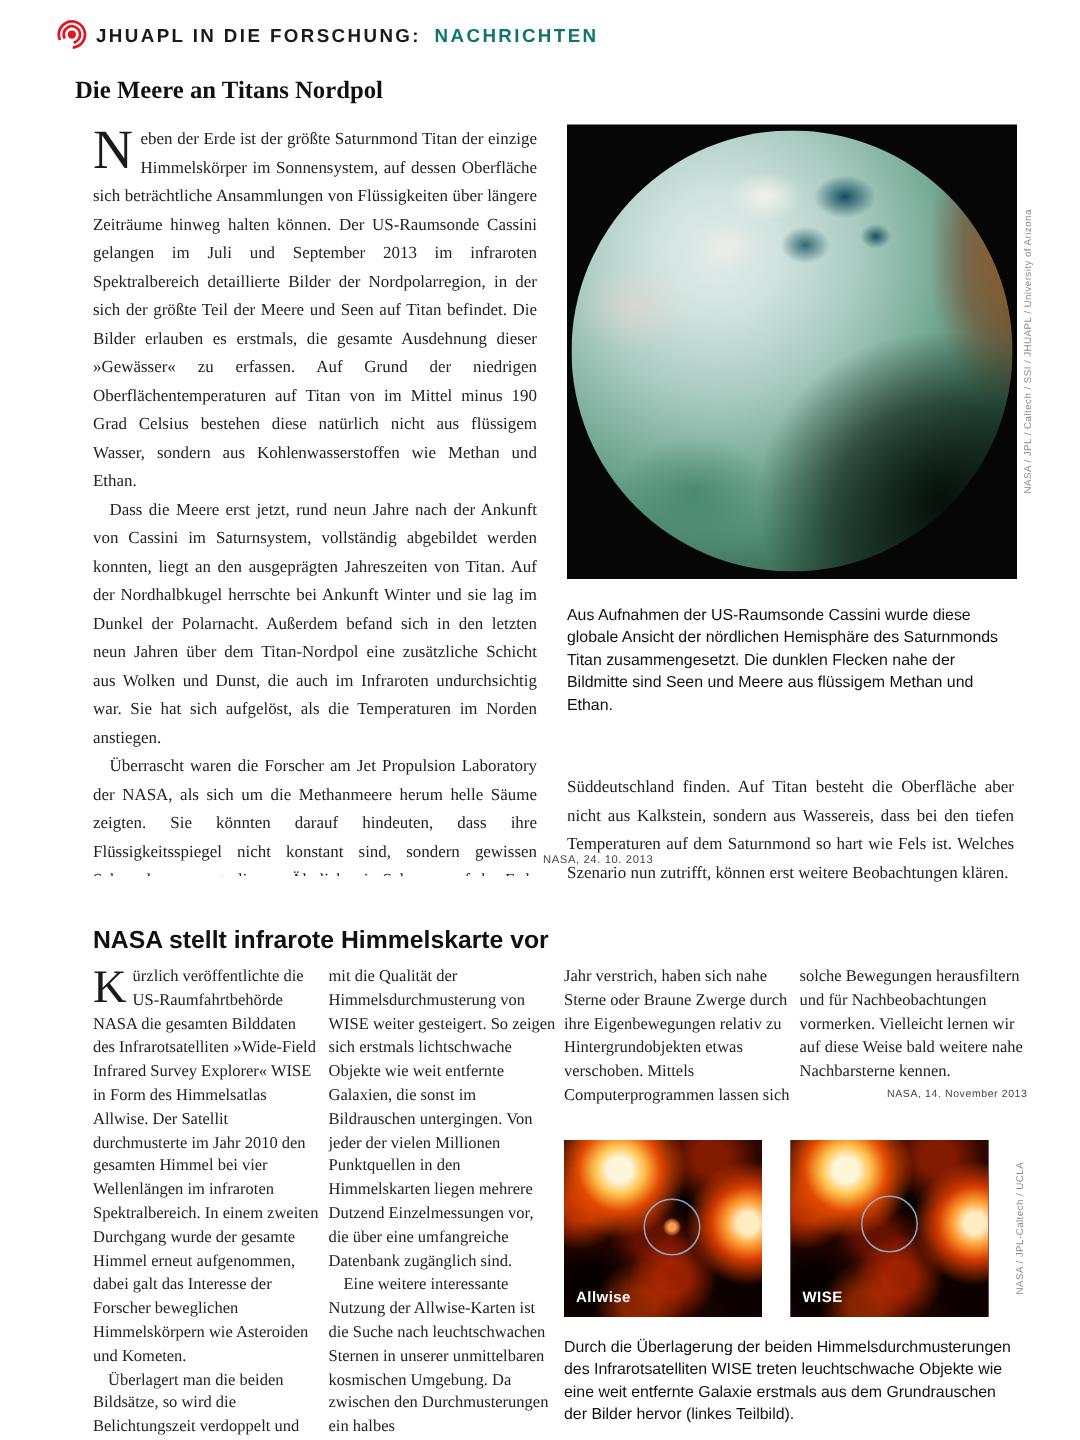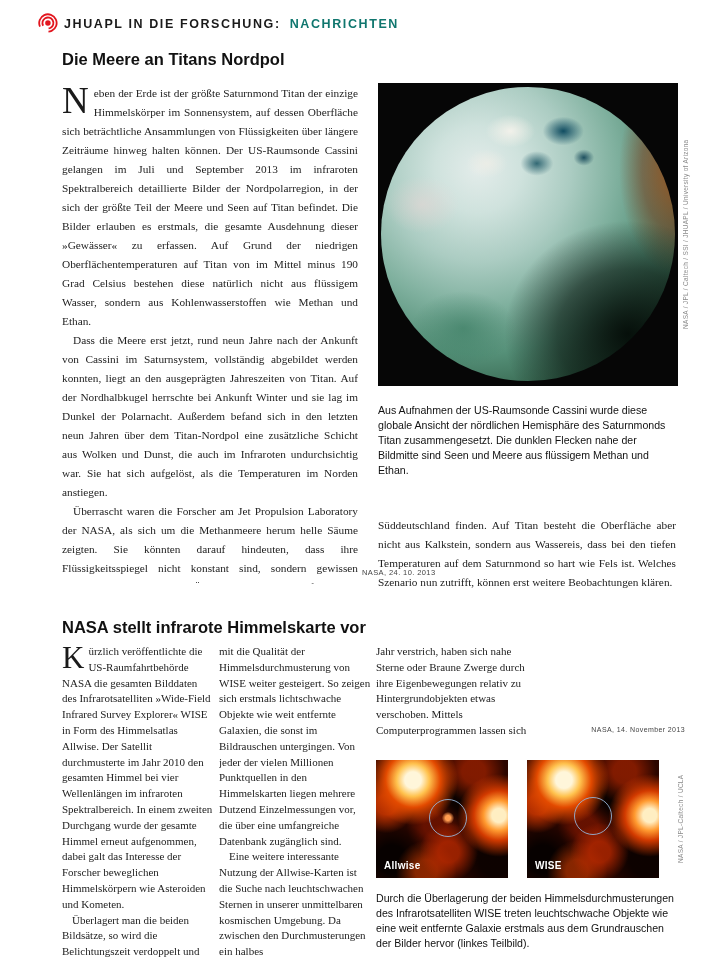--- a/index.html
+++ b/index.html
@@ -22,21 +22,21 @@
   .dropcap{float:left;font-size:37px;line-height:30px;padding:2px 5px 0 0;color:#1a1a1a;}
   .caption{font-family:"Liberation Sans",sans-serif;font-weight:normal;font-size:10.6px;
            line-height:15px;color:#111;}
   .source{font-family:"Liberation Sans",sans-serif;font-size:7.5px;letter-spacing:.4px;
           color:#444;}
   .vcredit{position:absolute;writing-mode:vertical-rl;transform:rotate(180deg);
            font-family:"Liberation Sans",sans-serif;font-size:6.5px;color:#8a8a8a;
            letter-spacing:.3px;text-align:center;width:10px;}
 
   
-  #a1-title{left:62px;top:50px;}
+  #a1-title{left:50px;top:50px;font-family:Liberation Serif, serif;}
   #a1-col{position:absolute;left:62px;top:84px;width:296px;height:500px;overflow:hidden;}
 
   #titan-fig{position:absolute;left:378px;top:83px;width:300px;height:303px;background:#060606;}
   #titan-disc{position:absolute;left:3px;top:4px;width:294px;height:294px;border-radius:50%;
     background:
       radial-gradient(ellipse 10% 7% at 62% 15%, rgba(8,70,92,.95), rgba(8,70,92,0) 70%),
       radial-gradient(ellipse 8% 6% at 53% 26%, rgba(14,76,92,.8), rgba(14,76,92,0) 70%),
       radial-gradient(ellipse 5% 4% at 69% 24%, rgba(8,60,80,.85), rgba(8,60,80,0) 70%),
       radial-gradient(ellipse 12% 8% at 44% 15%, rgba(246,243,236,.9), rgba(246,243,236,0) 70%),
       radial-gradient(ellipse 10% 7% at 36% 26%, rgba(240,238,230,.7), rgba(240,238,230,0) 70%),
@@ -133,20 +133,23 @@
     <p><span class="dropcap2">K</span><span>ürzlich veröffentlichte die US-Raumfahrtbehörde NASA die gesamten Bilddaten des Infrarotsatelliten »Wide-Field Infrared Survey Explorer« WISE in Form des Himmelsatlas Allwise. Der Satellit durchmusterte im Jahr 2010 den gesamten Himmel bei vier Wellenlängen im infraroten Spektralbereich. In einem zweiten Durchgang wurde der gesamte Himmel erneut aufgenommen, dabei galt das Interesse der Forscher beweglichen Himmelskörpern wie Asteroiden und Kometen.</span></p>
     <p class="indent">Überlagert man die beiden Bildsätze, so wird die Belichtungszeit verdoppelt und so-</p>
   </div>
   <div class="a2col" id="a2c2">
     <p>mit die Qualität der Himmelsdurchmusterung von WISE weiter gesteigert. So zeigen sich erstmals lichtschwache Objekte wie weit entfernte Galaxien, die sonst im Bildrauschen untergingen. Von jeder der vielen Millionen Punktquellen in den Himmelskarten liegen mehrere Dutzend Einzelmessungen vor, die über eine umfangreiche Datenbank zugänglich sind.</p>
     <p class="indent">Eine weitere interessante Nutzung der Allwise-Karten ist die Suche nach leuchtschwachen Sternen in unserer unmittelbaren kosmischen Umgebung. Da zwischen den Durchmusterungen ein halbes</p>
   </div>
   <div class="a2col" id="a2c3">
     <p>Jahr verstrich, haben sich nahe Sterne oder Braune Zwerge durch ihre Eigenbewegungen relativ zu Hintergrundobjekten etwas verschoben. Mittels Computerprogrammen lassen sich</p>
   </div>
+  <div class="a2col" id="a2c4">
+    <p>solche Bewegungen herausfiltern und für Nachbeobachtungen vormerken. Vielleicht lernen wir auf diese Weise bald weitere nahe Nachbarsterne kennen.</p>
+  </div>
   <div class="source" id="a2-source">NASA, 14. November 2013</div>
 
   <div id="wise-fig">
     <div class="panel" id="panel-allwise">
       <div class="panel-bg"></div>
       <div class="faint-dot"></div>
       <div class="ring"></div>
       <div class="panel-label">Allwise</div>
     </div>
     <div class="panel" id="panel-wise">

